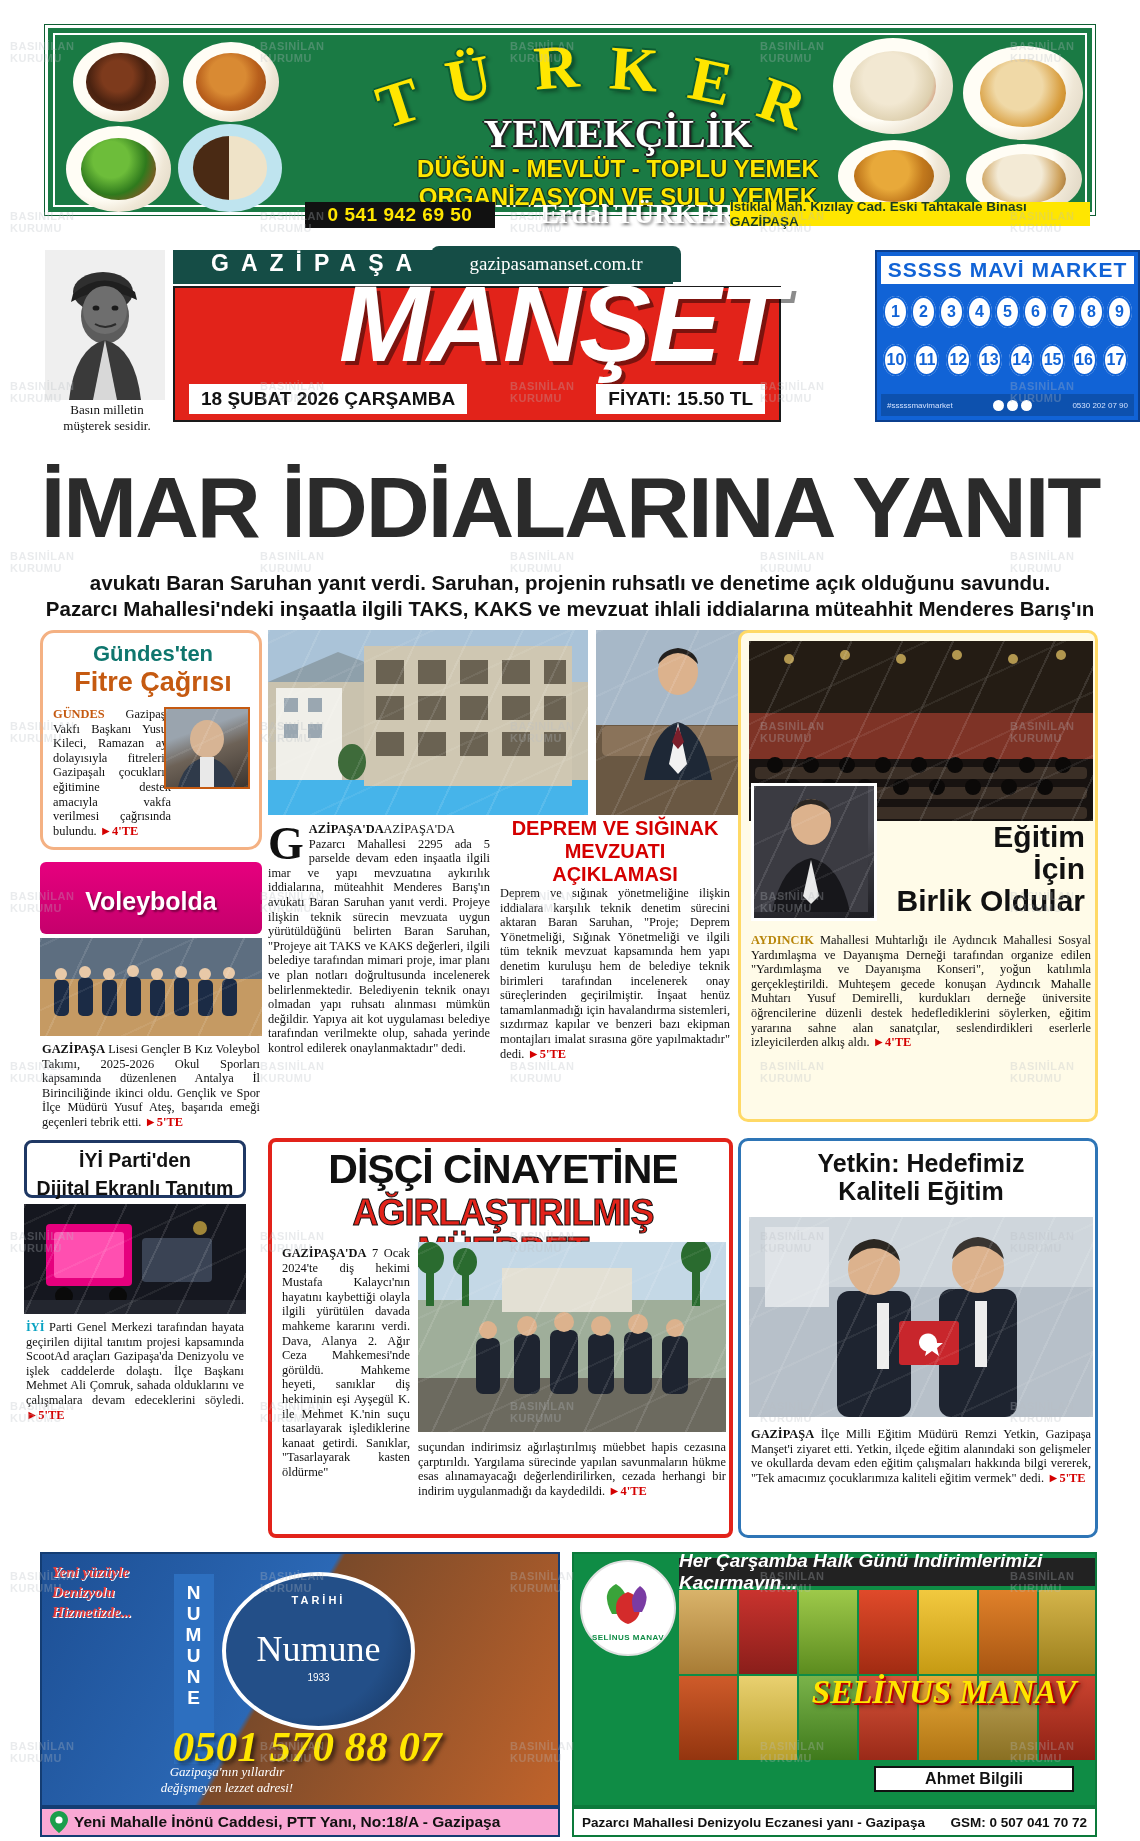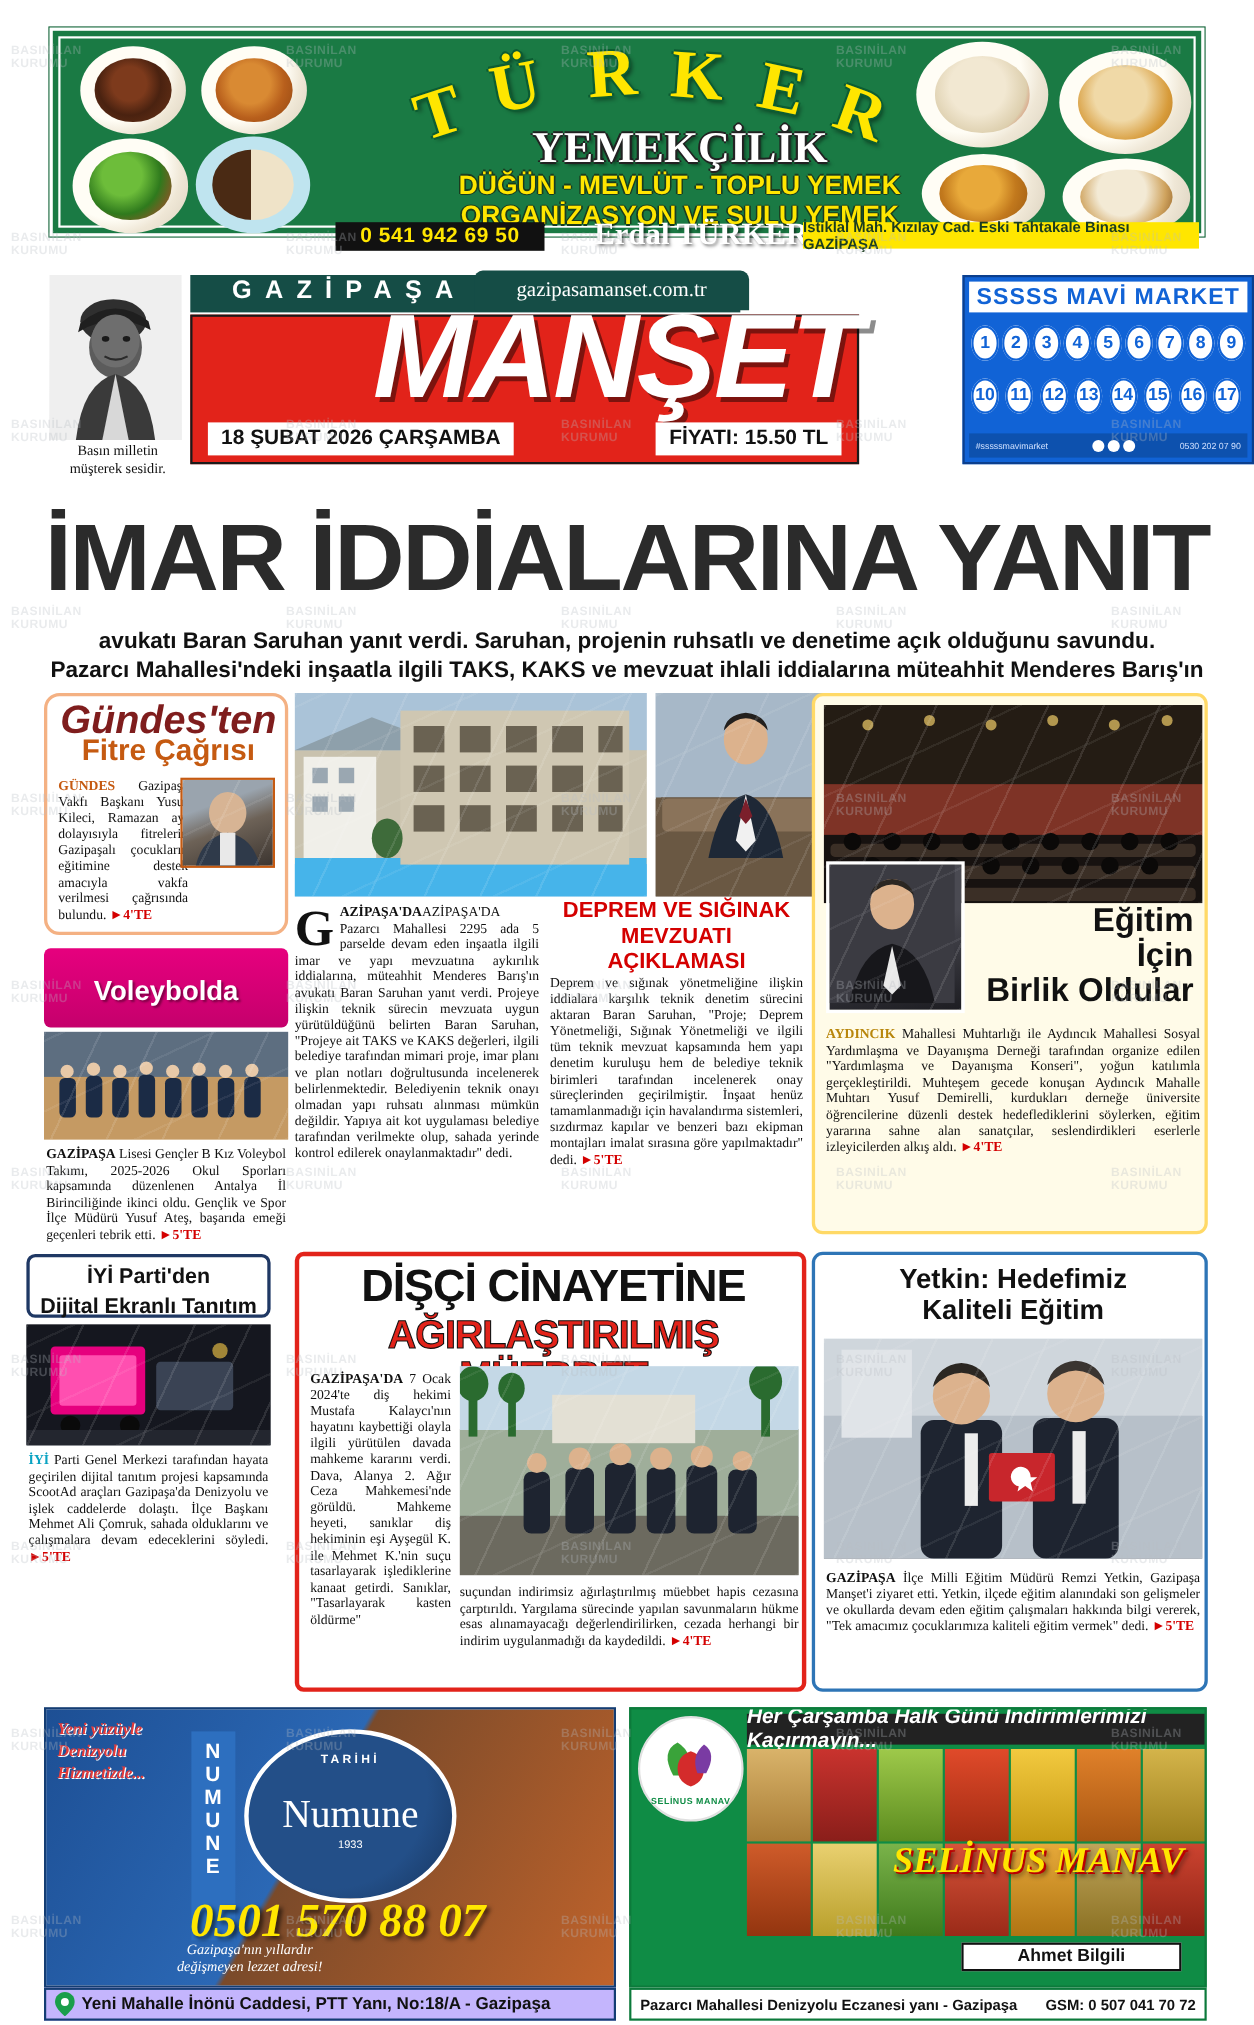--- a/index.html
+++ b/index.html
@@ -97,21 +97,21 @@
   
   .box{position:absolute;box-sizing:border-box;background:#fff;}
   .kicker{font-weight:bold;}
   .body{font-family:"Liberation Serif",serif;font-size:12.4px;line-height:14.6px;
     text-align:justify;color:#111;}
   .cont{color:#d40000;font-weight:bold;}
 
   
   #gundes{left:40px;top:630px;width:222px;height:220px;border:3px solid #f4b183;border-radius:14px;}
   #gundes .ttl{position:absolute;left:8px;top:6px;width:204px;text-align:center;}
-  #gundes .t1{font-weight:bold;font-size:36px;line-height:29px;color:#7f1d1d;font-style:italic;}
+  #gundes .t1{font-weight:bold;font-size:22px;line-height:29px;color:#0f766e;}
   #gundes .t2{font-weight:bold;font-size:27px;line-height:29px;color:#c55a11;}
   #gundes .txt{position:absolute;left:10px;top:74px;width:118px;}
   #gundes .ph{position:absolute;right:9px;top:74px;width:82px;height:78px;border:2px solid #c55a11;}
 
   
   #voley{left:40px;top:862px;width:222px;height:265px;}
   #voley .hd{position:absolute;left:0;top:0;width:222px;height:72px;
     background:linear-gradient(180deg,#e6007e 0%,#c5006c 100%);border-radius:6px;}
   #voley .hd div{color:#fff;font-weight:bold;font-size:25px;line-height:28px;text-align:center;
     padding-top:25px;text-shadow:2px 2px 2px rgba(0,0,0,.4);}
@@ -182,21 +182,21 @@
     font-family:"Liberation Serif",serif;font-size:36px;}
   #num-sign .yr{position:absolute;left:0;top:96px;width:185px;text-align:center;color:#fff;font-size:10px;}
   #num-vert{position:absolute;left:132px;top:20px;width:40px;height:190px;background:#2d6fbf;
     color:#fff;font-weight:bold;font-size:19px;line-height:21px;text-align:center;padding-top:8px;
     box-sizing:border-box;letter-spacing:1px;}
   #num-phone{position:absolute;left:50px;top:168px;width:430px;text-align:center;
     font-family:"Liberation Serif",serif;font-style:italic;font-weight:bold;font-size:43px;
     color:#ffe600;text-shadow:3px 3px 4px rgba(0,0,0,.6);}
   #num-tag{position:absolute;left:60px;top:210px;width:250px;text-align:center;color:#fff;
     font-family:"Liberation Serif",serif;font-style:italic;font-size:13px;line-height:16px;}
-  #num-addr{position:absolute;left:40px;top:1807px;width:520px;height:30px;background:#c4b5fd;
+  #num-addr{position:absolute;left:40px;top:1807px;width:520px;height:30px;background:#f9a8d4;
     border:2px solid #143d73;box-sizing:border-box;display:flex;align-items:center;gap:6px;padding-left:8px;}
   #num-addr span{font-weight:bold;font-size:15.5px;color:#111;}
 
   #ad-selinus{position:absolute;left:572px;top:1552px;width:525px;height:255px;
     border:2px solid #0c7a3b;box-sizing:border-box;overflow:hidden;background:#0f8c45;}
   #sel-head{position:absolute;left:105px;top:4px;width:418px;height:28px;background:#222;
     color:#fff;font-weight:bold;font-size:19px;display:flex;align-items:center;
     justify-content:center;font-style:italic;}
   #sel-logo{position:absolute;left:6px;top:6px;width:92px;height:92px;border-radius:50%;
     background:#fff;border:2px solid #e0e0e0;}

